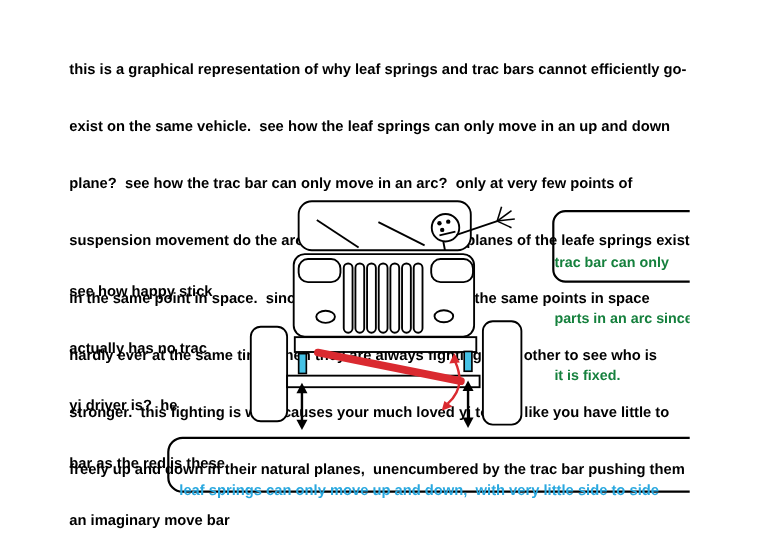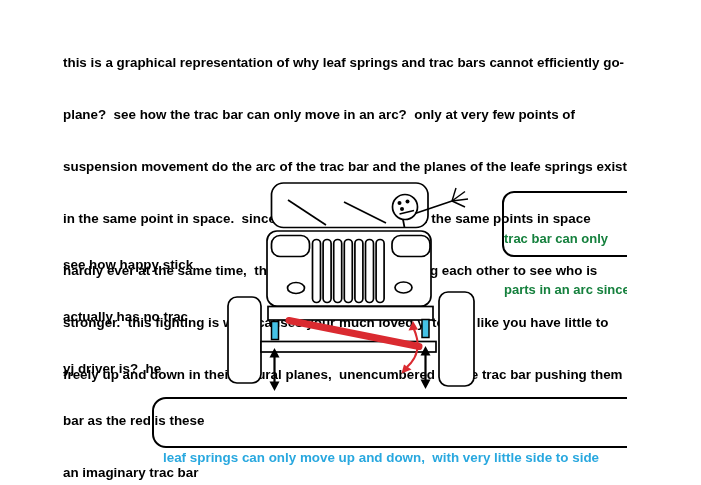--- a/index.html
+++ b/index.html
@@ -10,60 +10,62 @@
   .textblock{position:absolute;white-space:pre;}
   .intro{left:63px;top:19px;font-size:13.4px;line-height:17.35px;}
   .leftcap{left:63px;top:221px;font-size:13.4px;line-height:17.35px;}
   .note{position:absolute;box-sizing:border-box;border:2px solid #000;white-space:pre;}
   .red-note{
     left:502px;top:191px;width:144px;height:66px;border-radius:12px;
     padding:3px 0;color:#15803d;font-size:13px;line-height:17px;
   }
   .blue-note{
     left:152px;top:397px;width:492px;height:51px;border-radius:14px;
-    padding:16px 9px;color:#29a8df;font-size:13.4px;line-height:17px;
+    padding:4px 9px;color:#29a8df;font-size:13.4px;line-height:17px;
   }
   .drawing{position:absolute;left:0;top:0;}
   .ink{stroke:#000;stroke-width:1.7;fill:#fff;}
   .inkline{stroke:#000;stroke-width:1.7;fill:none;}
   .dot{fill:#000;stroke:none;}
 </style>
 </head>
 <body>
 
 <div class="canvas">
 
   <div class="textblock intro">
     <div>this is a graphical representation of why leaf springs and trac bars cannot efficiently go-</div>
+    <div>exist on the same vehicle.  see how the leaf springs can only move in an up and down</div>
     <div>plane?  see how the trac bar can only move in an arc?  only at very few points of</div>
     <div>suspension movement do the arc of the trac bar and the planes of the leafe springs exist</div>
     <div>in the same point in space.  since these two parts exist in the same points in space</div>
     <div>hardly ever at the same time,  then they are always fighting each other to see who is</div>
     <div>stronger.  this fighting is what causes your much loved yj to ride like you have little to</div>
     <div>freely up and down in their natural planes,  unencumbered by the trac bar pushing them</div>
     
   </div>
 
   <div class="textblock leftcap">
     <div>see how happy stick</div>
     <div>actually has no trac</div>
     <div>yj driver is?  he</div>
     <div>bar as the red is these</div>
-    <div>an imaginary trac bar</div>
+    <div>an imaginary move bar</div>
     
     
     
     
     
     
   </div>
 
   <div class="note red-note">
     <div>trac bar can only</div>
     <div>parts in an arc since</div>
+    <div>it is fixed.</div>
   </div>
 
   <div class="note blue-note">
     <div>leaf springs can only move up and down,  with very little side to side</div>
     
   </div>
 
   <svg class="drawing" width="701" height="485" viewBox="0 0 701 485">
 
     <rect class="ink" x="228" y="297" width="33" height="86" rx="9"></rect>

